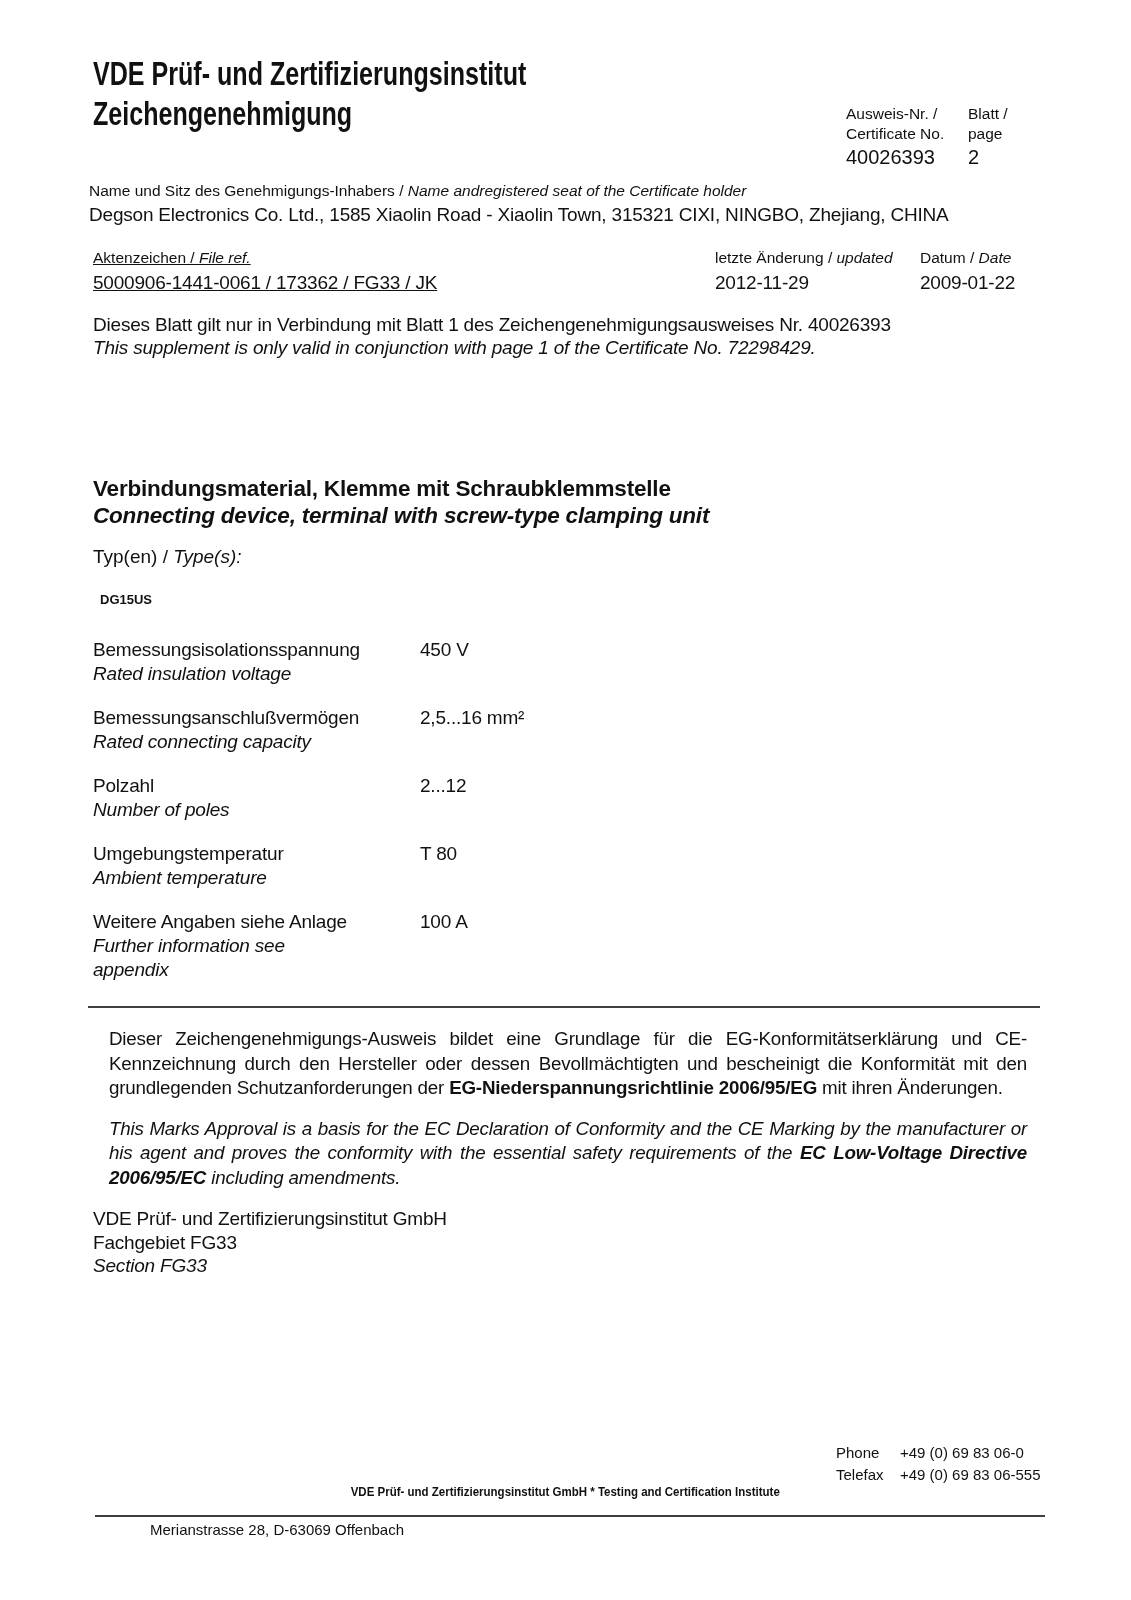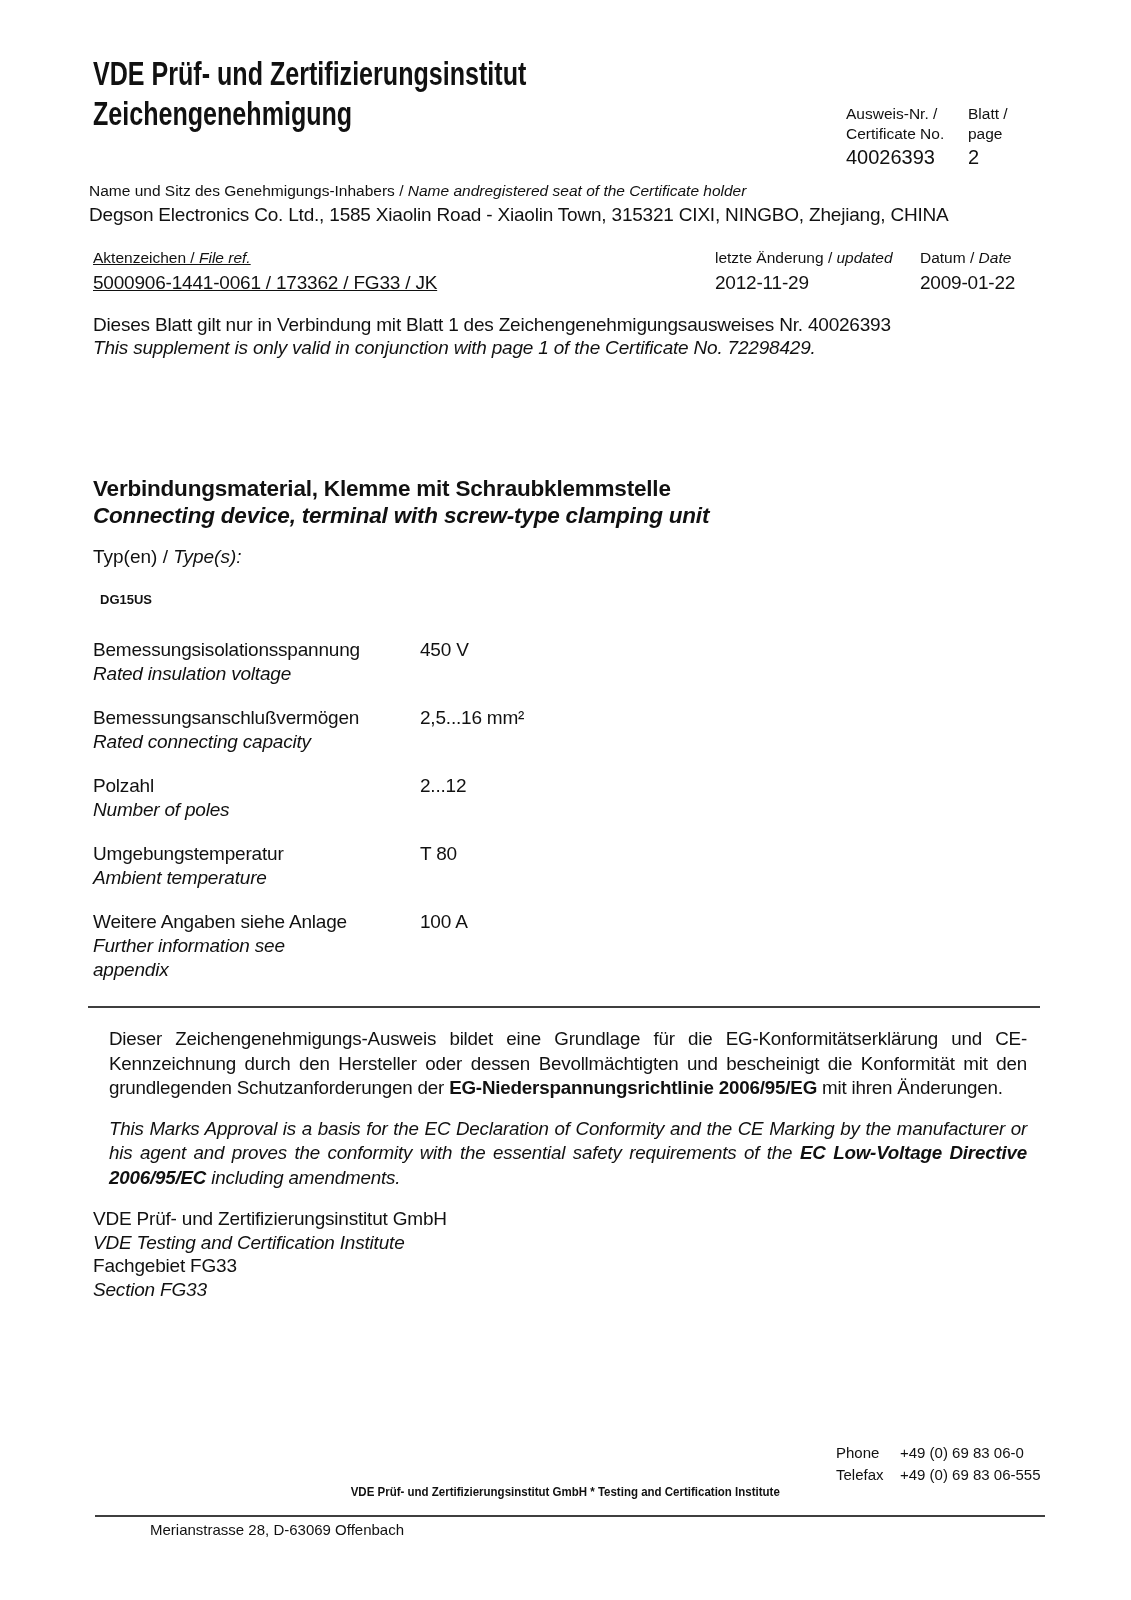--- a/index.html
+++ b/index.html
@@ -168,21 +168,20 @@
   </div>
 
   <div class="abs rule1"></div>
   <div class="abs legal">
     <p><span>Dieser Zeichengenehmigungs-Ausweis bildet eine Grundlage für die EG-Konformitätserklärung und CE-Kennzeichnung durch den Hersteller oder dessen Bevollmächtigten und bescheinigt die Konformität mit den grundlegenden Schutzanforderungen der </span><span class="b">EG-Niederspannungsrichtlinie 2006/95/EG</span><span> mit ihren Änderungen.</span></p>
     <p class="it"><span>This Marks Approval is a basis for the EC Declaration of Conformity and the CE Marking by the manufacturer or his agent and proves the conformity with the essential safety requirements of the </span><span class="b">EC Low-Voltage Directive 2006/95/EC</span><span> including amendments.</span></p>
   </div>
 
   <div class="abs signature">
     <div>VDE Prüf- und Zertifizierungsinstitut GmbH</div>
-    <div class="it">VDE Testing and Certification Institute</div>
     <div>Fachgebiet FG33</div>
     <div class="it">Section FG33</div>
   </div>
 
   <div class="abs footer-center"><span class="cond">VDE Prüf- und Zertifizierungsinstitut GmbH * Testing and Certification Institute</span></div>
   <div class="abs rule2"></div>
   <div class="abs footer-address">Merianstrasse 28, D-63069 Offenbach</div>
   <div class="abs footer-phone">
     <div>Phone</div>
     <div>+49 (0) 69 83 06-0</div>

